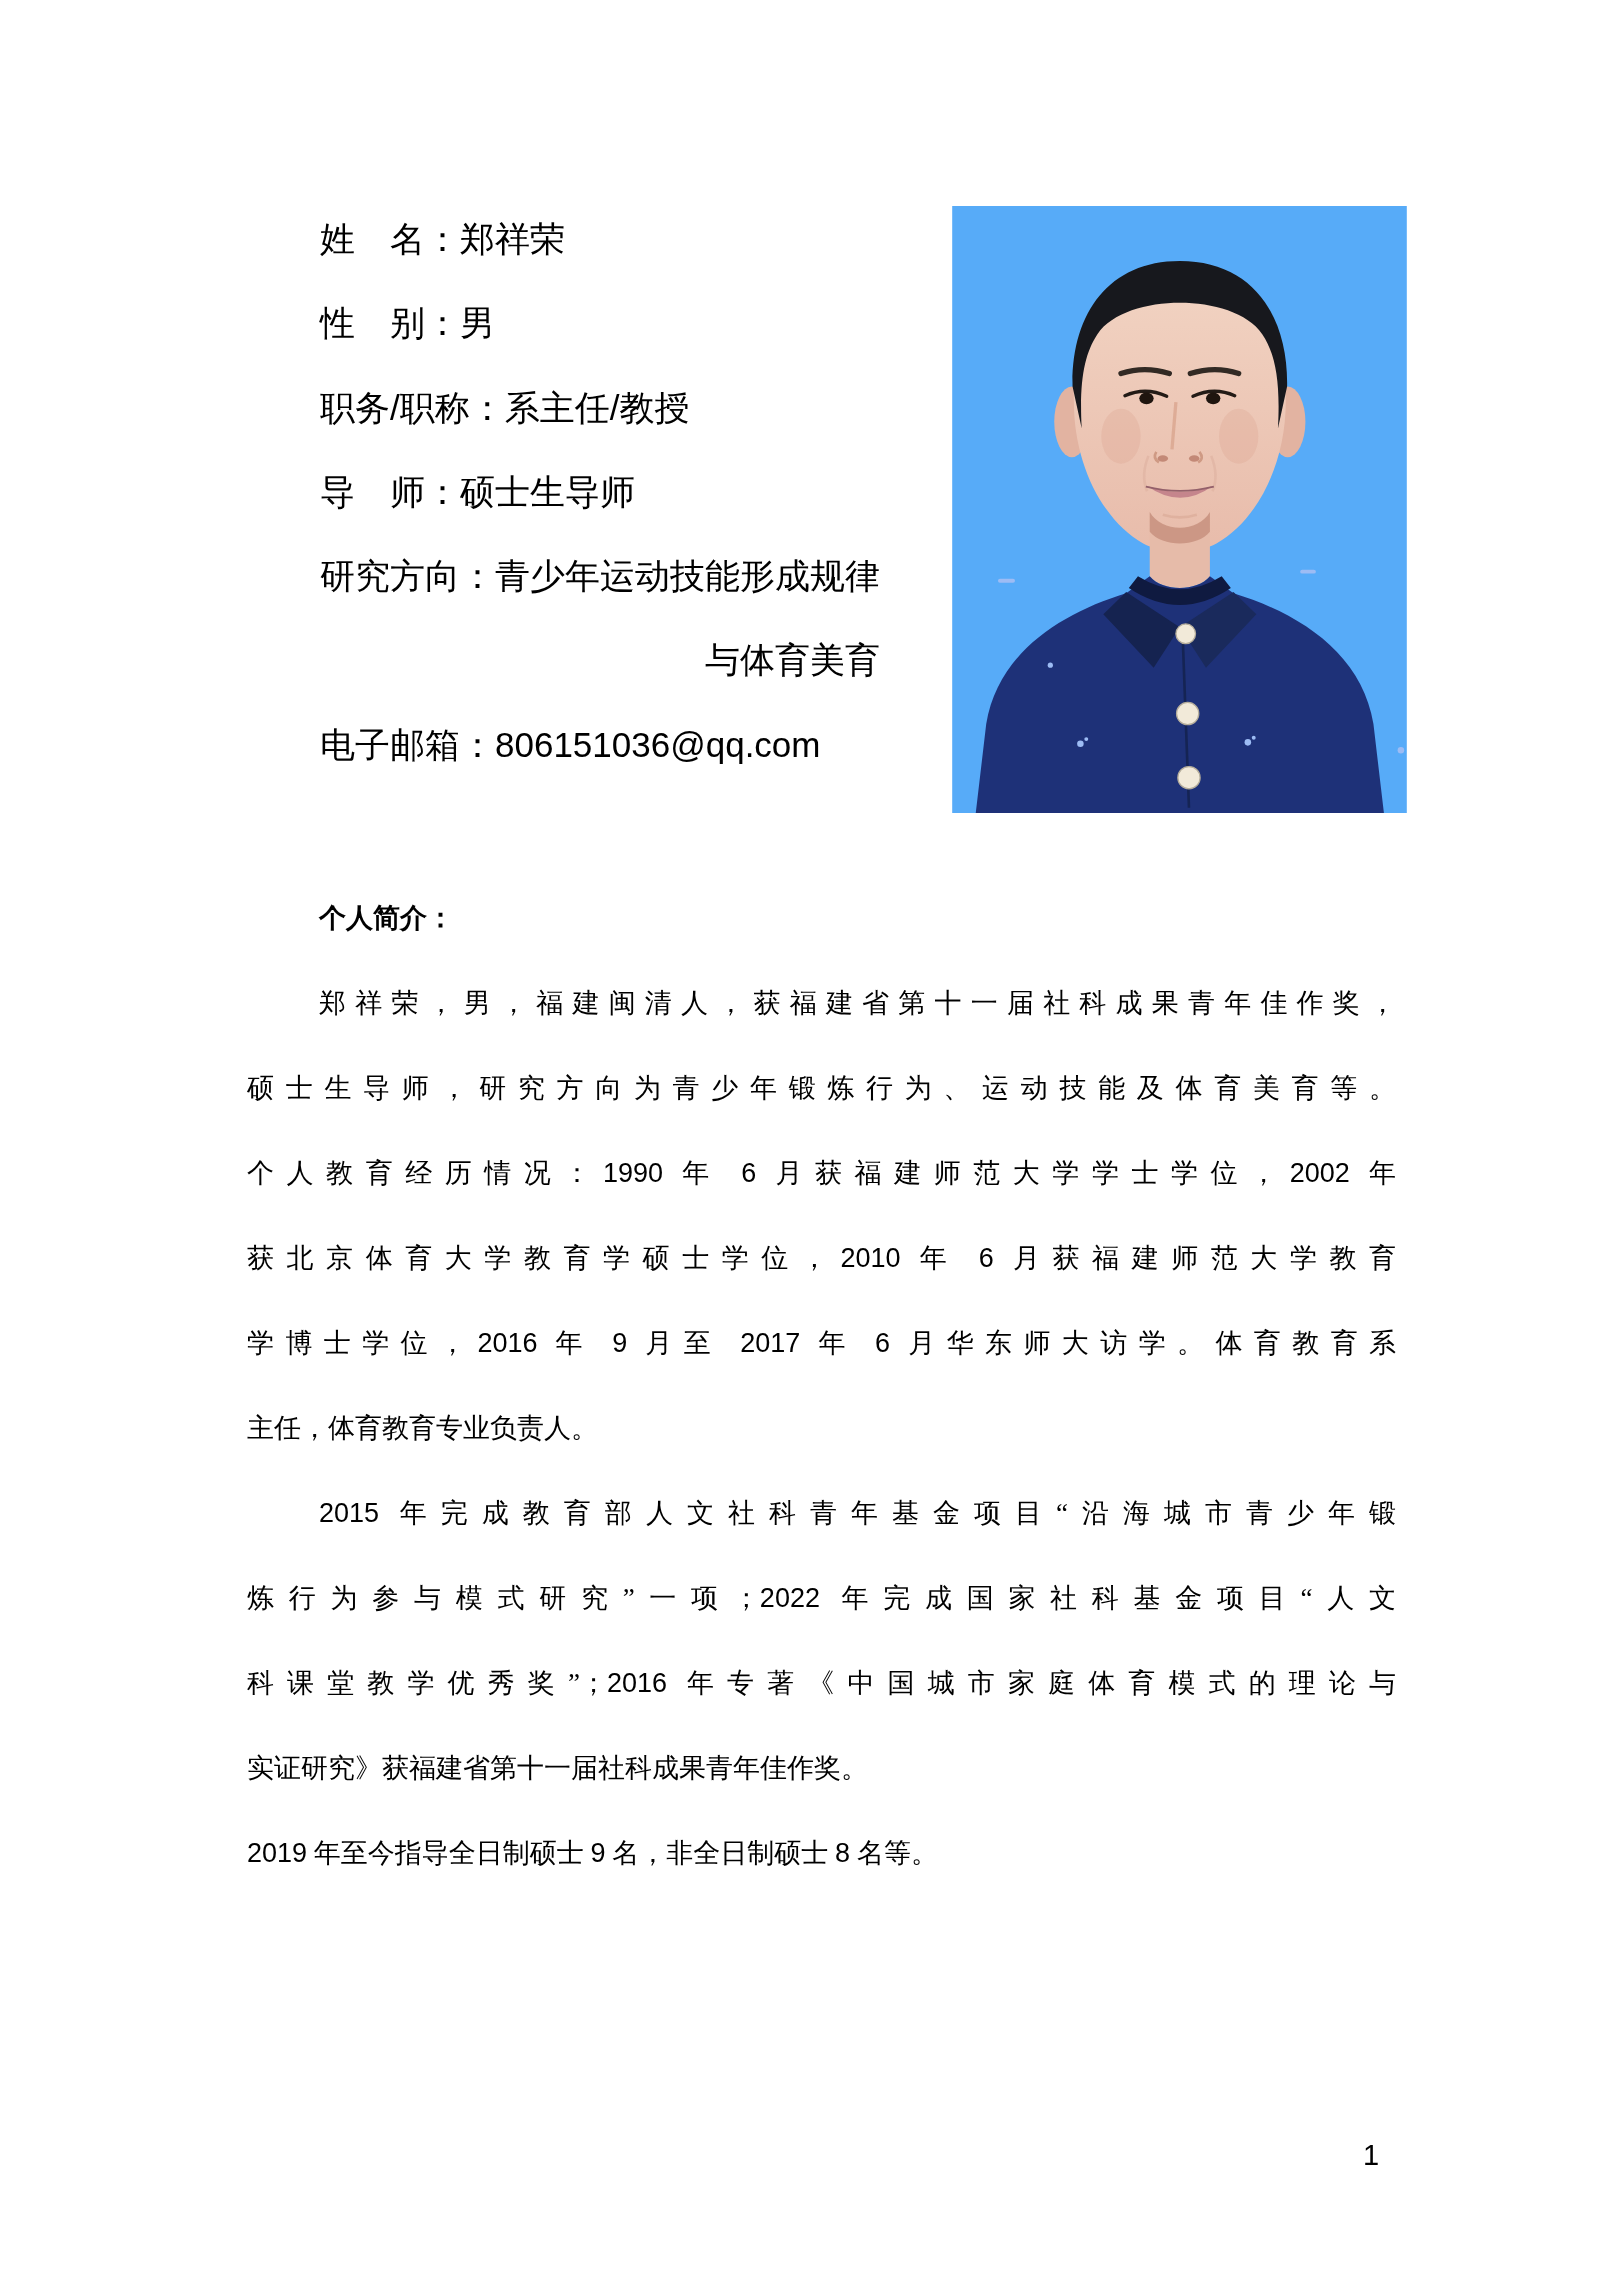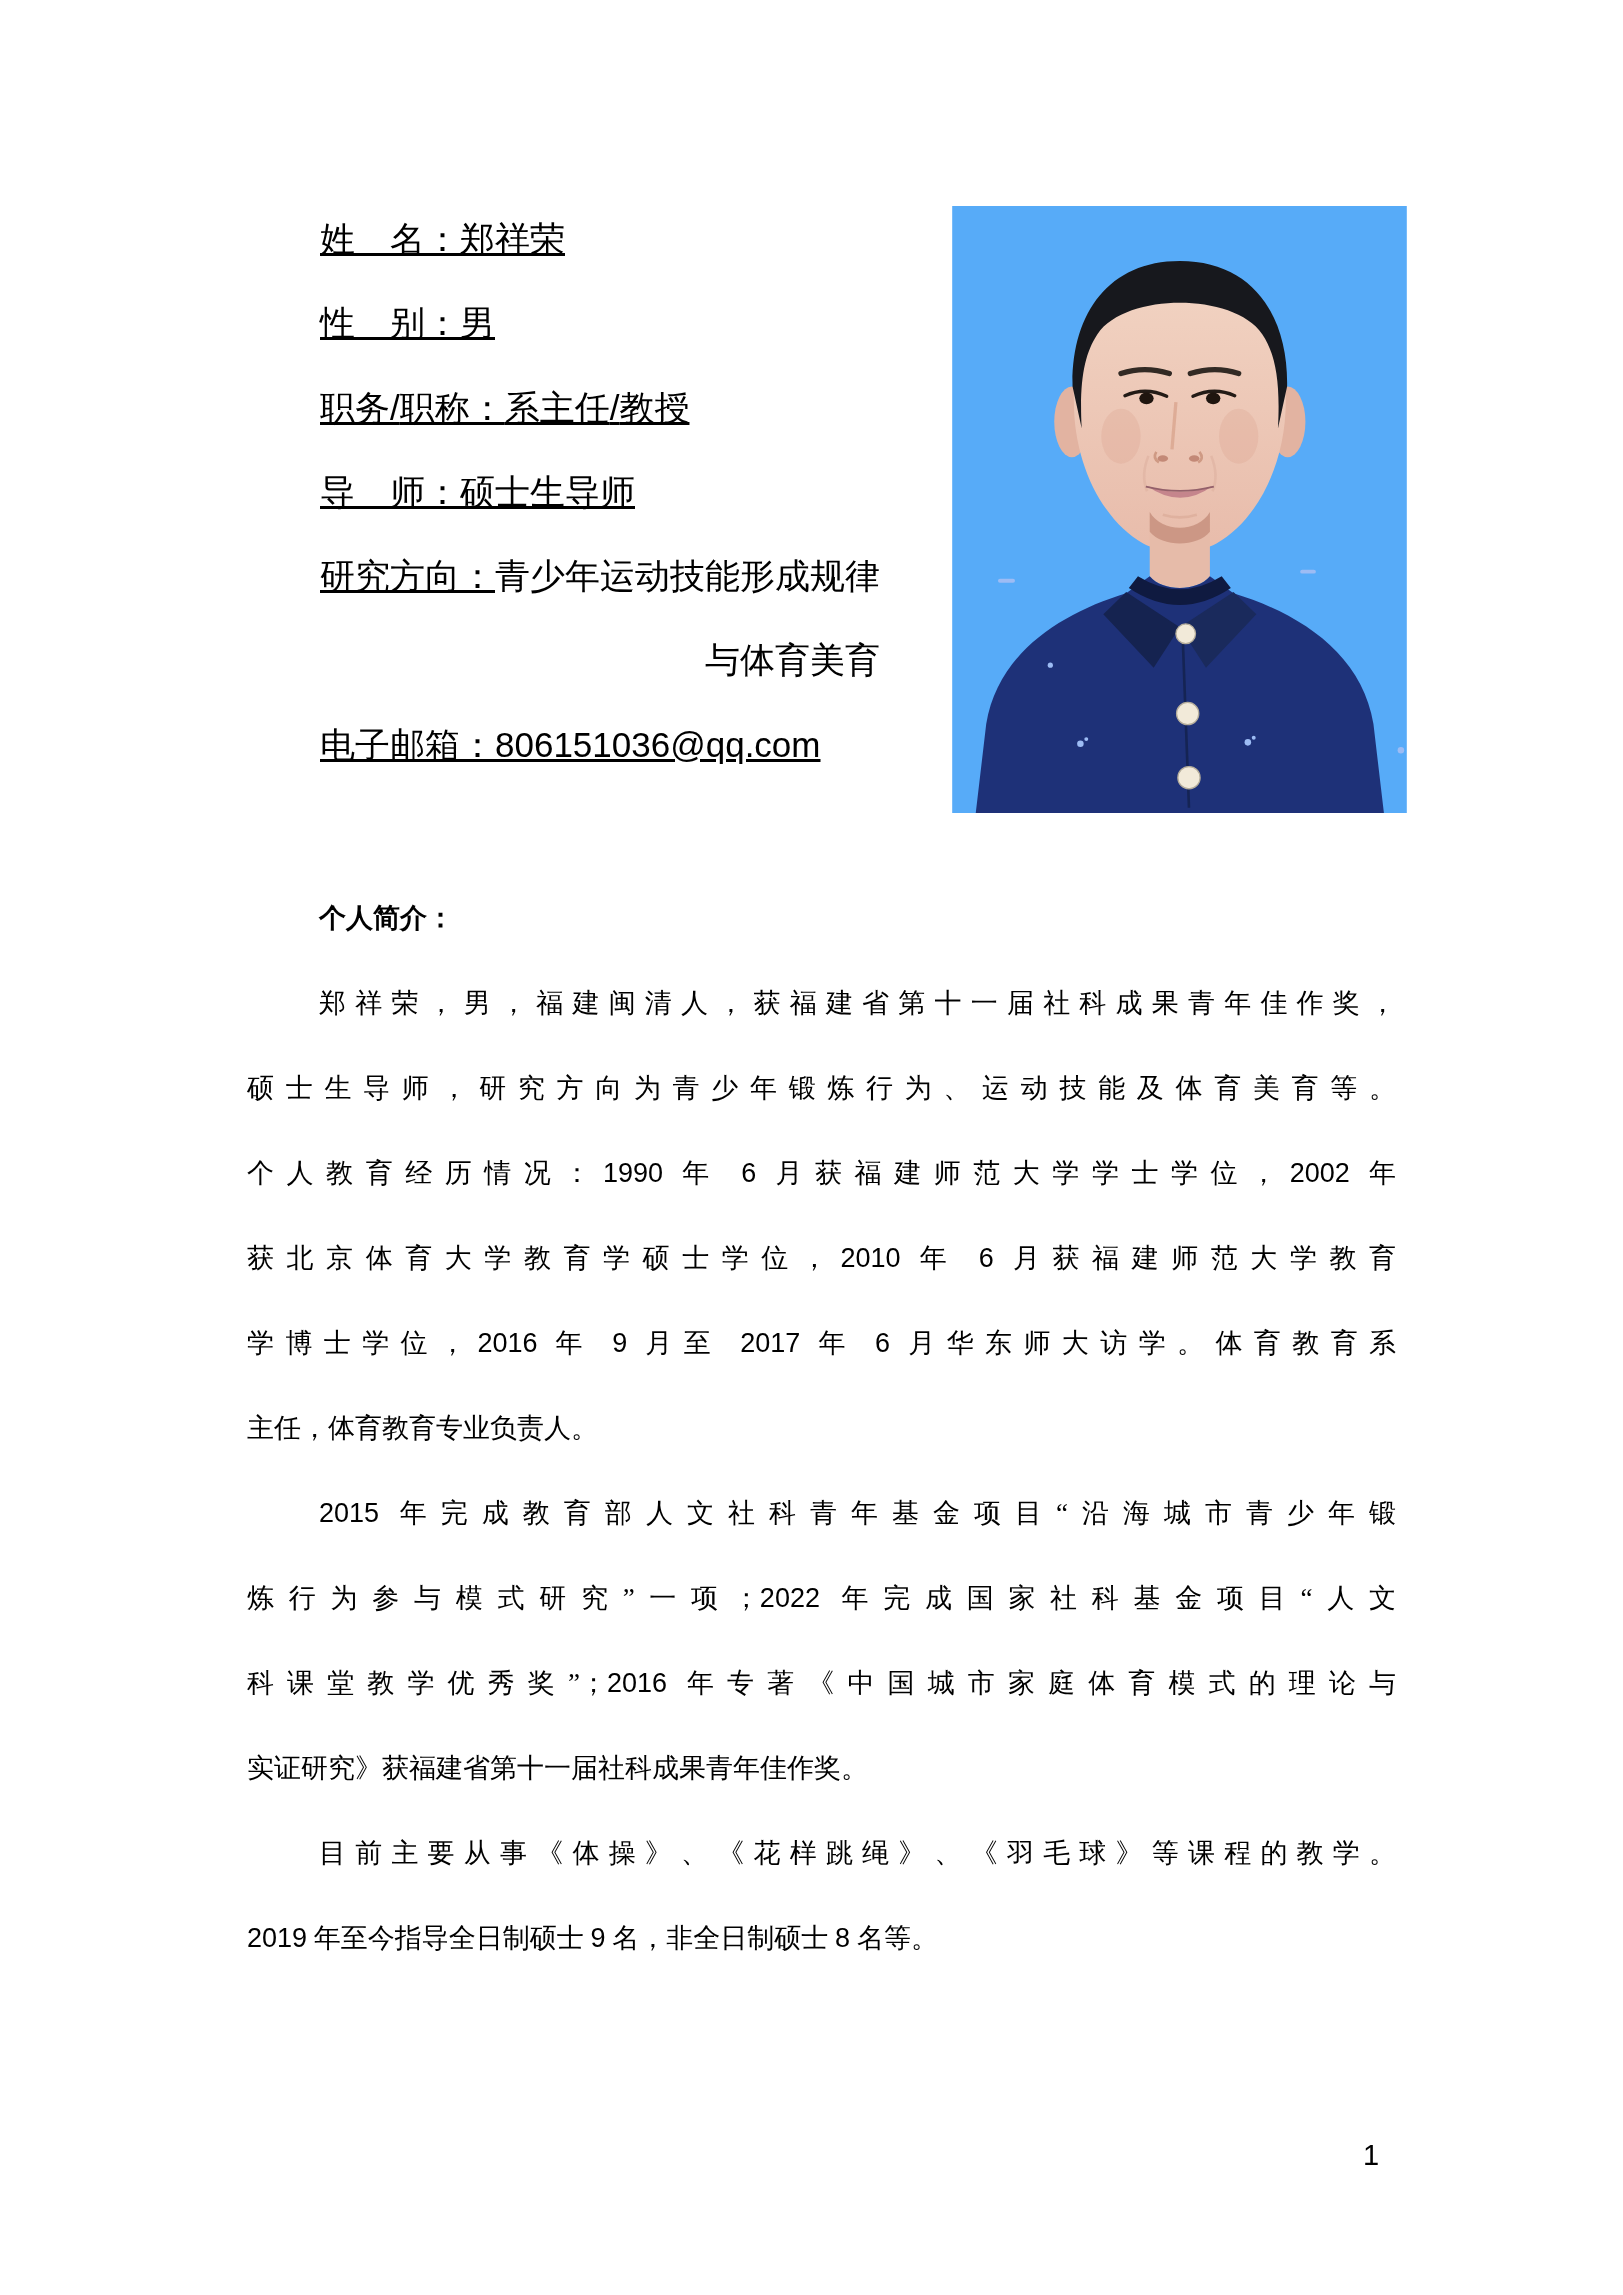--- a/index.html
+++ b/index.html
@@ -14,21 +14,21 @@
   }
   
   .info{
     position:absolute;
     left:320px;
     top:198px;
     font-size:35px;
     line-height:84px;
     white-space:nowrap;
   }
-  .info .row{min-height:84px;text-decoration:underline;}
+  .info .row{min-height:84px;}
   .rdval{display:inline-block;vertical-align:top;text-align:right;}
   
   .photo{
     position:absolute;
     left:952px;
     top:206px;
     width:455px;
     height:607px;
   }
   .photo svg{display:block;width:100%;height:100%;}
@@ -172,20 +172,19 @@
     <div class="line indent autolat">郑祥荣，男，福建闽清人，获福建省第十一届社科成果青年佳作奖，</div>
     <div class="line autolat">硕士生导师，研究方向为青少年锻炼行为、运动技能及体育美育等。</div>
     <div class="line autolat">个人教育经历情况：<span class="lat">1990</span> 年 <span class="lat">6</span> 月获福建师范大学学士学位，<span class="lat">2002</span> 年</div>
     <div class="line autolat">获北京体育大学教育学硕士学位，<span class="lat">2010</span> 年 <span class="lat">6</span> 月获福建师范大学教育</div>
     <div class="line autolat">学博士学位，<span class="lat">2016</span> 年 <span class="lat">9</span> 月至 <span class="lat">2017</span> 年 <span class="lat">6</span> 月华东师大访学。体育教育系</div>
     <div class="line para-end autolat">主任，体育教育专业负责人。</div>
     <div class="line indent autolat"><span class="lat">2015</span> 年完成教育部人文社科青年基金项目“沿海城市青少年锻</div>
     <div class="line autolat">炼行为参与模式研究”一项；<span class="lat">2022</span> 年完成国家社科基金项目“人文</div>
     <div class="line autolat">科课堂教学优秀奖”；<span class="lat">2016</span> 年专著《中国城市家庭体育模式的理论与</div>
     <div class="line para-end autolat">实证研究》获福建省第十一届社科成果青年佳作奖。</div>
-    <div class="line indent autolat">目前主要从事《体操》、《花样跳绳》、《羽毛球》等课程的教学。</div>
     <div class="line para-end autolat"><span class="lat">2019</span> 年至今指导全日制硕士 <span class="lat">9</span> 名，非全日制硕士 <span class="lat">8</span> 名等。</div>
   </div>
 
   <div class="page-num autolat"><span class="lat">1</span></div>
 
 </div>
 
 
 </body></html>

